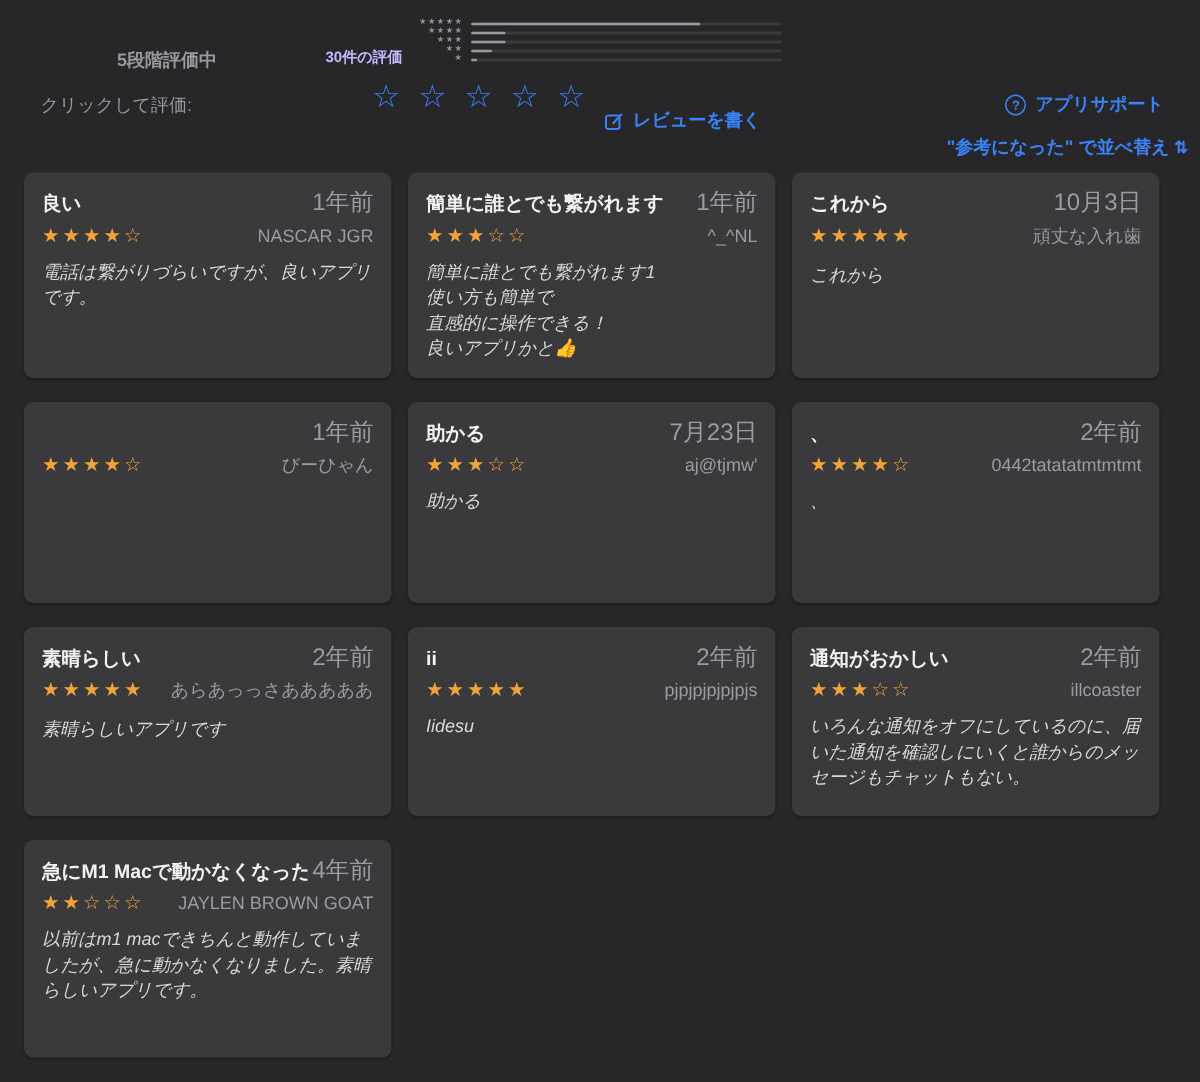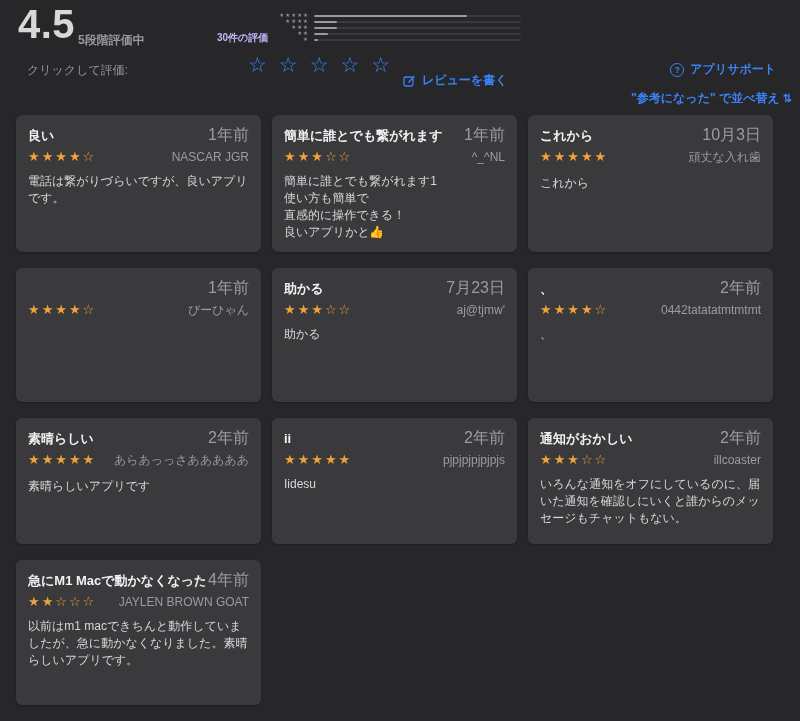--- a/index.html
+++ b/index.html
@@ -44,27 +44,26 @@
     padding:10px 12px;
     overflow:hidden;
     box-shadow:0 1px 2px rgba(0,0,0,0.25);
   }
   .card-top { display:flex; justify-content:space-between; align-items:baseline; gap:3px; }
   .card-title { flex:1; min-width:0; font-size:13px; font-weight:bold; color:#f2f2f4; white-space:nowrap; overflow:hidden; }
   .card-date { flex-shrink:0; font-size:16px; color:#9b9ba1; }
   .card-sub { display:flex; justify-content:space-between; align-items:baseline; gap:8px; margin-top:3px; }
   .card-stars { color:#efa33a; font-size:13px; letter-spacing:2px; white-space:nowrap; }
   .card-author { font-size:12px; color:#9b9ba1; text-align:right; white-space:nowrap; overflow:hidden; min-width:0; }
-  .card-body { margin-top:9px; font-size:12px; color:#d8d8da; line-height:1.42; white-space:pre-line; }
+  .card-body { margin-top:9px; font-size:12px; color:#d8d8da; line-height:1.42; white-space:pre-line;font-style:italic; }
 </style>
 </head>
 <body>
 
 <div class="hdr">
-  <div class="avg-num">4.5</div>
   <div class="avg-scale">5段階評価中</div>
   <div class="count">30件の評価</div>
 
   <div class="histogram" id="histogram">
       <div class="h-row">
         <span class="h-stars">★★★★★</span>
         <span class="h-track">
           <span class="h-fill" style="width: 74%; display: block;"></span>
         </span>
       </div>

